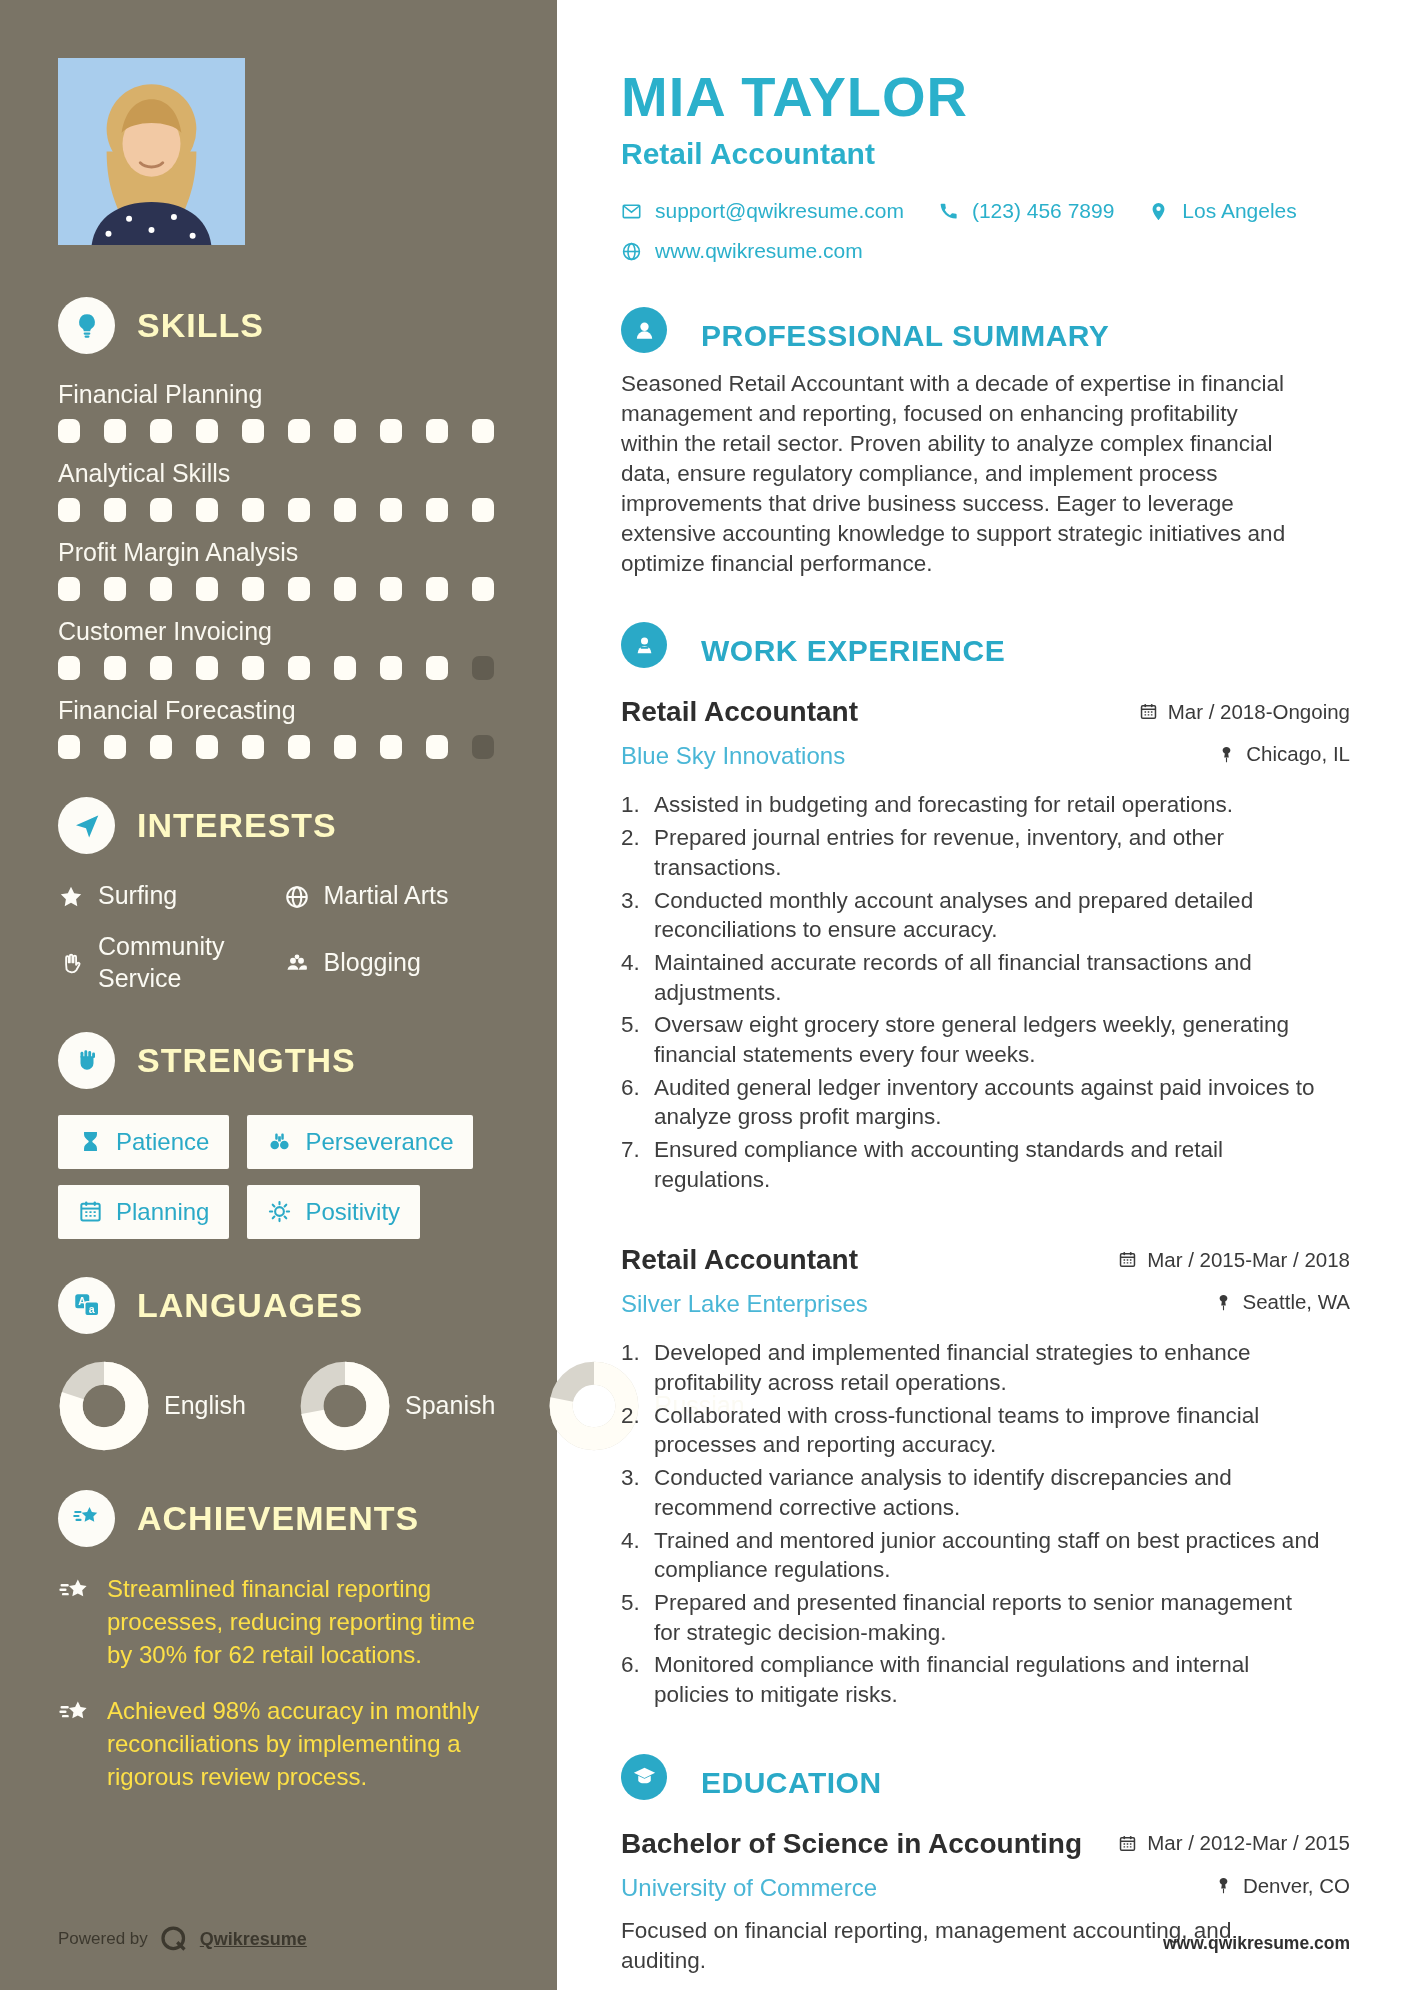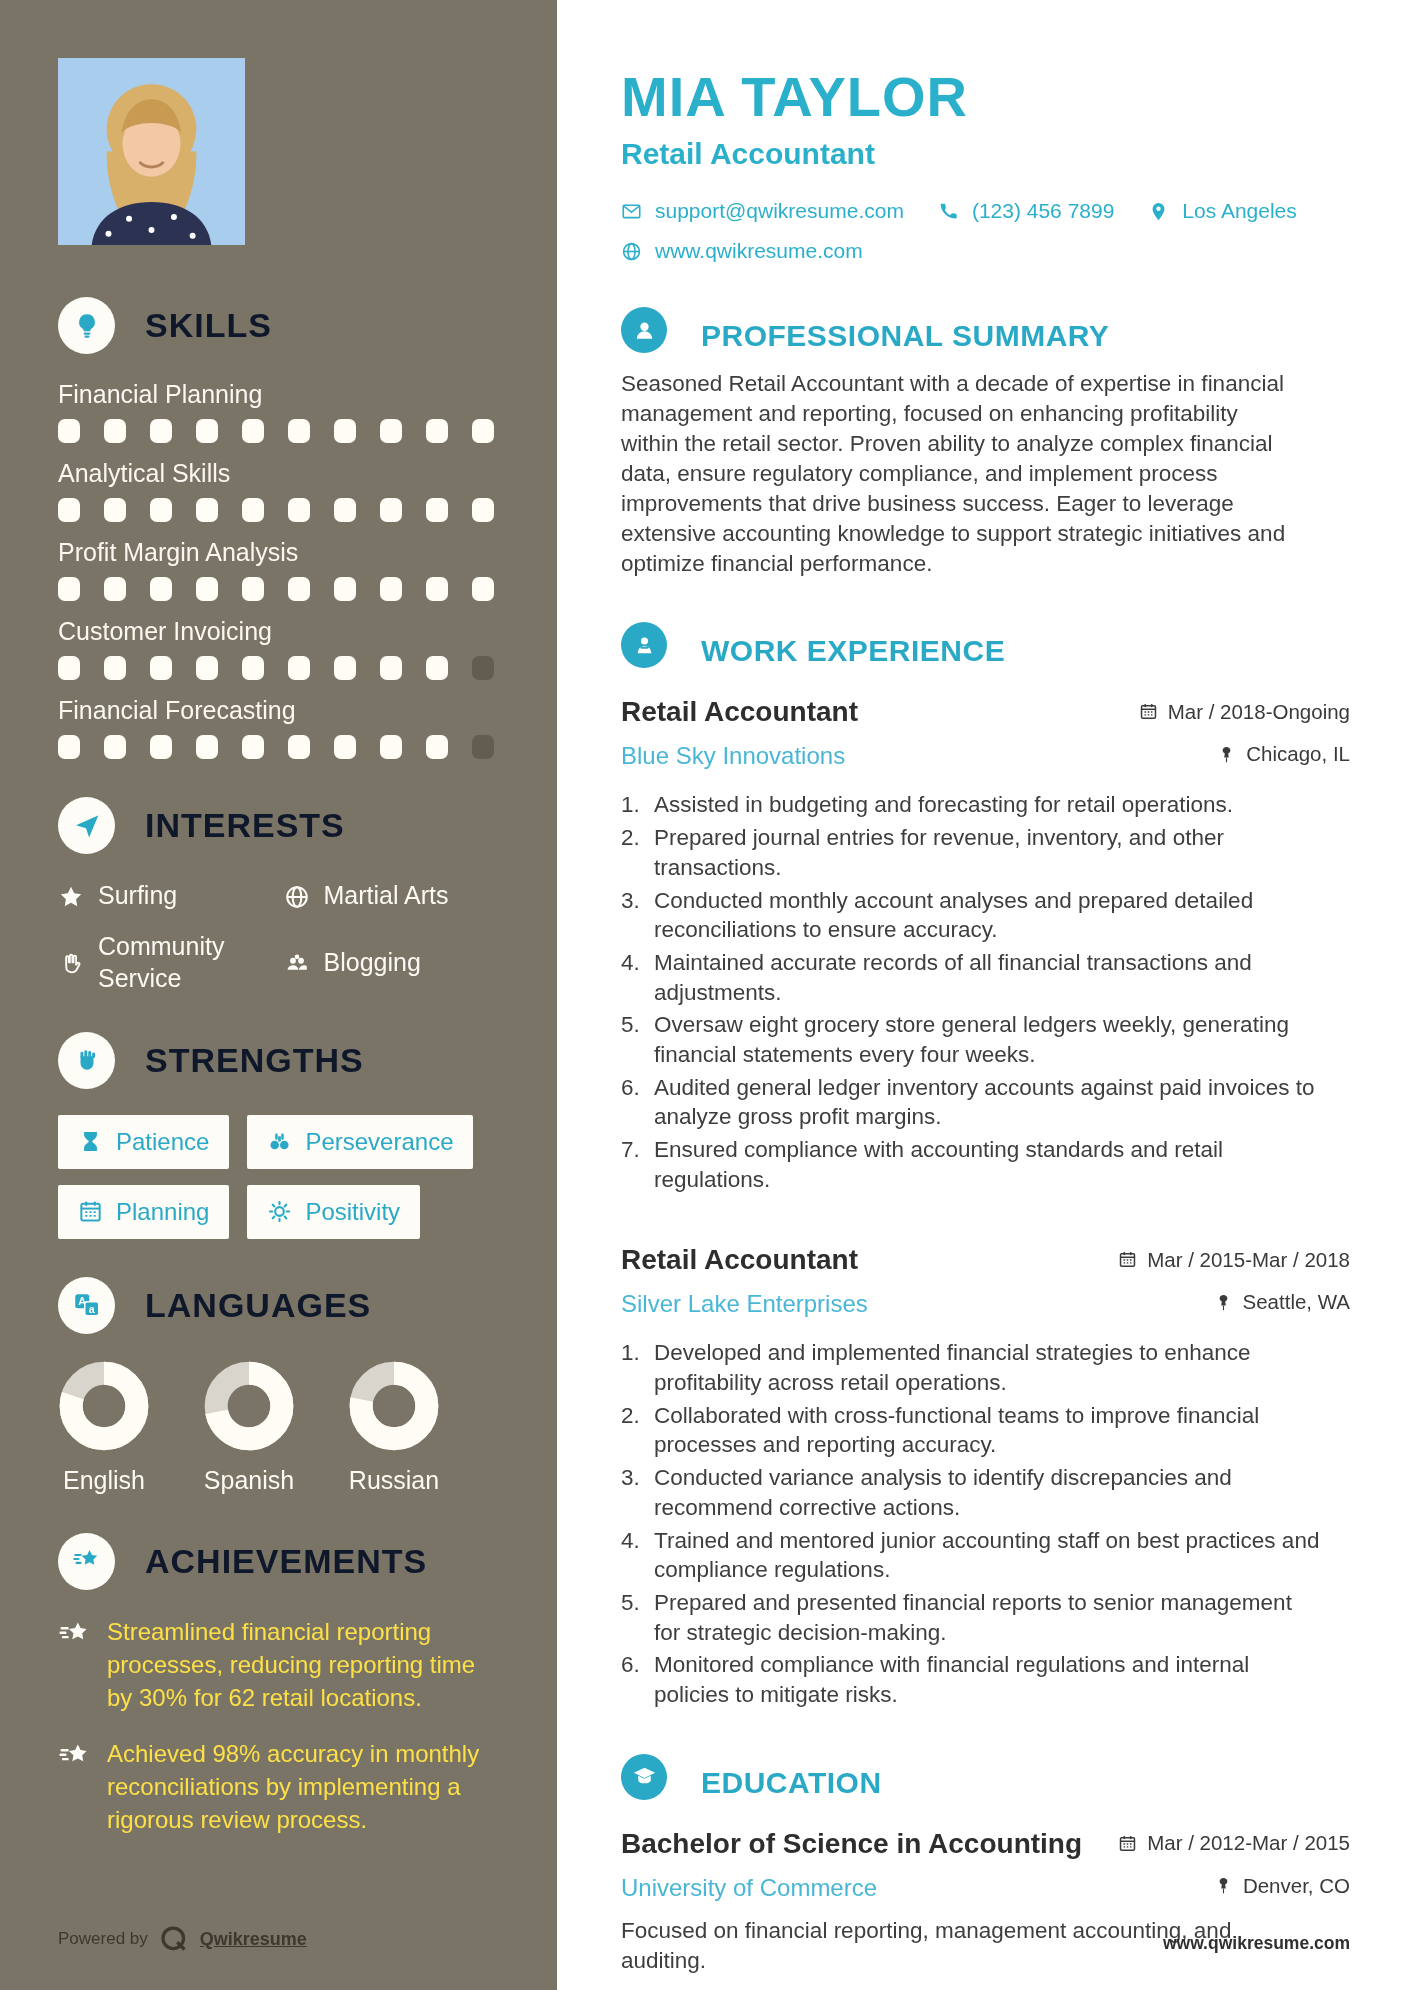--- a/index.html
+++ b/index.html
@@ -7,35 +7,35 @@
   .page{display:flex;width:1407px;height:1990px;overflow:hidden}
   
   .sidebar{position:relative;flex:none;width:557px;background:#7a7466;color:#fbfaf3;box-sizing:border-box;padding:58px 56px 0 58px}
   .photo{width:187px;height:187px;overflow:hidden;background:#a9cded}
   .photo svg{display:block;width:100%;height:100%}
   .side-sec{margin-top:38px}
   .side-sec.first{margin-top:52px}
   .side-head{display:flex;align-items:center;gap:22px;margin-bottom:26px}
   .side-head .circ{width:57px;height:57px;border-radius:50%;background:#fdfcf7;color:#2aa9c7;display:flex;align-items:center;justify-content:center;flex:none}
   .side-head .circ .ic{width:30px;height:30px}
-  .side-head h2{margin:8px;font-size:34px;font-weight:700;letter-spacing:1px;color:#0f172a}
+  .side-head h2{margin:0;font-size:34px;font-weight:700;letter-spacing:1px;color:#fef9c3}
   .ic svg{display:block;width:100%;height:100%}
   .skill{margin-bottom:16px}
   .skill-label{font-size:25px;margin-bottom:10px;color:#faf8f0}
   .dots{display:flex;gap:24px}
   .dot{width:22px;height:24px;border-radius:7px;background:#fffdf6}
   .dot.off{background:#625d51}
   .interests-grid{display:grid;grid-template-columns:1fr 1fr;row-gap:20px;column-gap:8px}
   .int-item{display:flex;gap:14px;font-size:25px;line-height:1.25;align-items:center;color:#fbfaf3}
   .int-item .ic{width:26px;height:26px;flex:none;margin-top:2px;color:#fdfcf7}
   .str-wrap{display:flex;flex-wrap:wrap;gap:16px 18px}
   .str-btn{display:inline-flex;align-items:center;gap:13px;background:#fdfcf7;color:#2aa9c7;font-size:24px;padding:13px 20px;border:none;border-radius:2px;font-family:inherit}
   .str-btn .ic{width:25px;height:25px}
   .lang-row{display:flex;gap:53px}
-  .lang{display:flex;flex-direction:column;align-items:center;gap:14px;font-size:25px;color:#fbfaf3}
+  .lang{display:flex;flex-direction:row;align-items:center;gap:14px;font-size:25px;color:#fbfaf3}
   .donut{width:92px;height:92px}
   .ach-item{display:flex;gap:15px;font-size:24px;line-height:1.37;margin-bottom:24px;color:#fde047}
   .ach-item .ic{width:34px;height:34px;flex:none;margin-top:2px;color:#fdfcf7}
   .side-footer{position:absolute;left:58px;bottom:36px;display:flex;align-items:center;gap:11px;color:#3c382e}
   .side-footer .pb{font-size:17px}
   .side-footer .logo{width:30px;height:30px;color:#3c382e}
   .side-footer .brand{font-size:18px;font-weight:700;text-decoration:underline;color:#3c382e}
   
   main{flex:1;position:relative;box-sizing:border-box;padding:64px 57px 0 64px;color:#3e3e3e}
   .name{margin:0;font-size:56px;font-weight:800;color:#2bb0cb;letter-spacing:1px}

